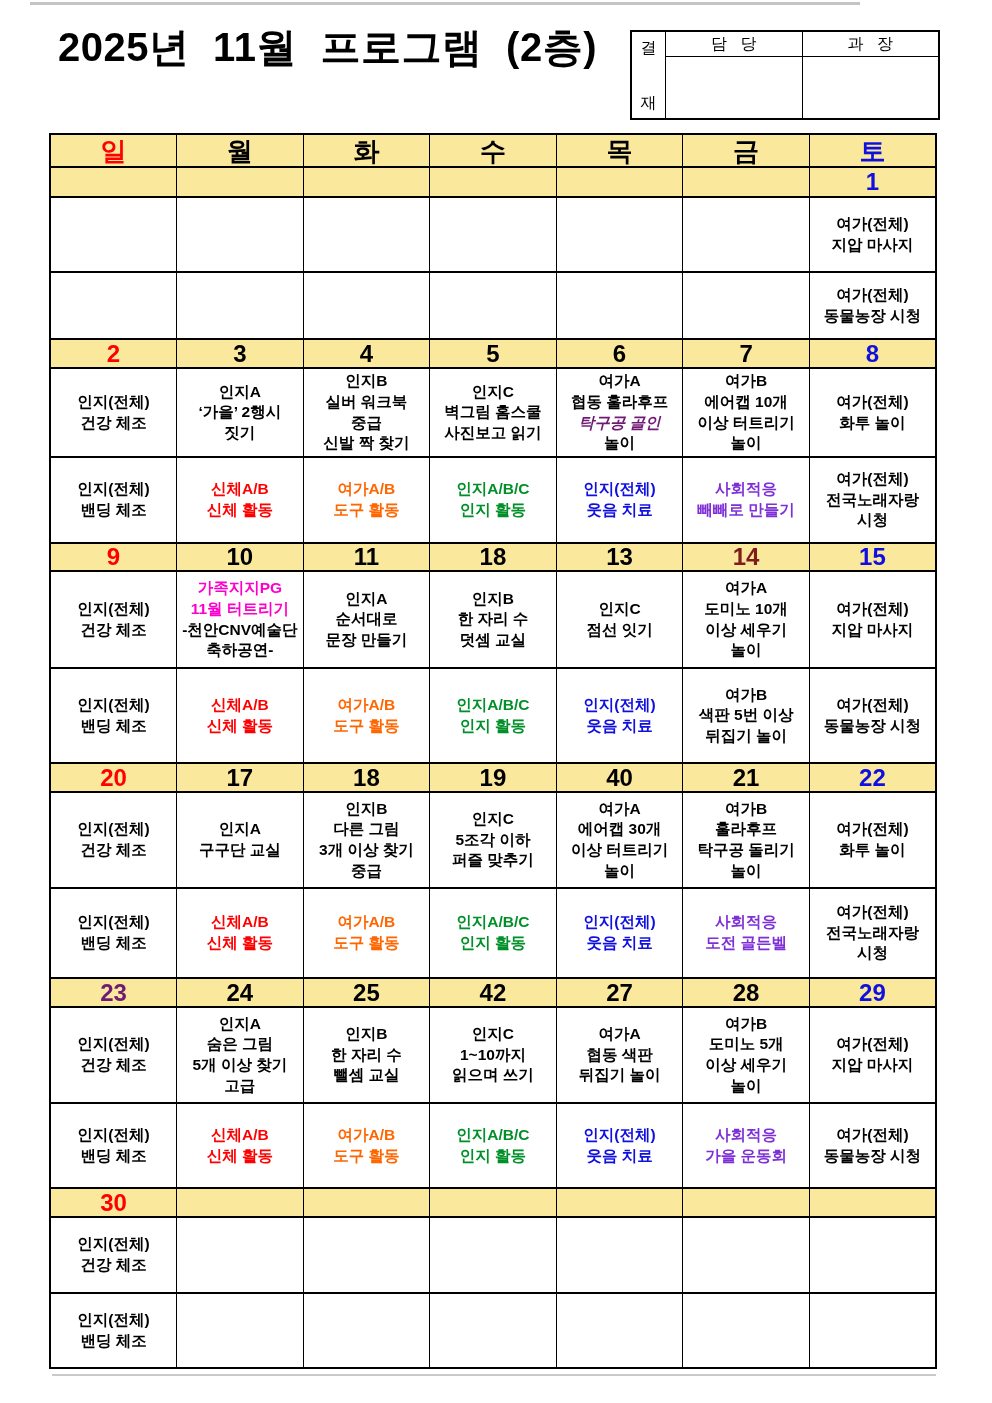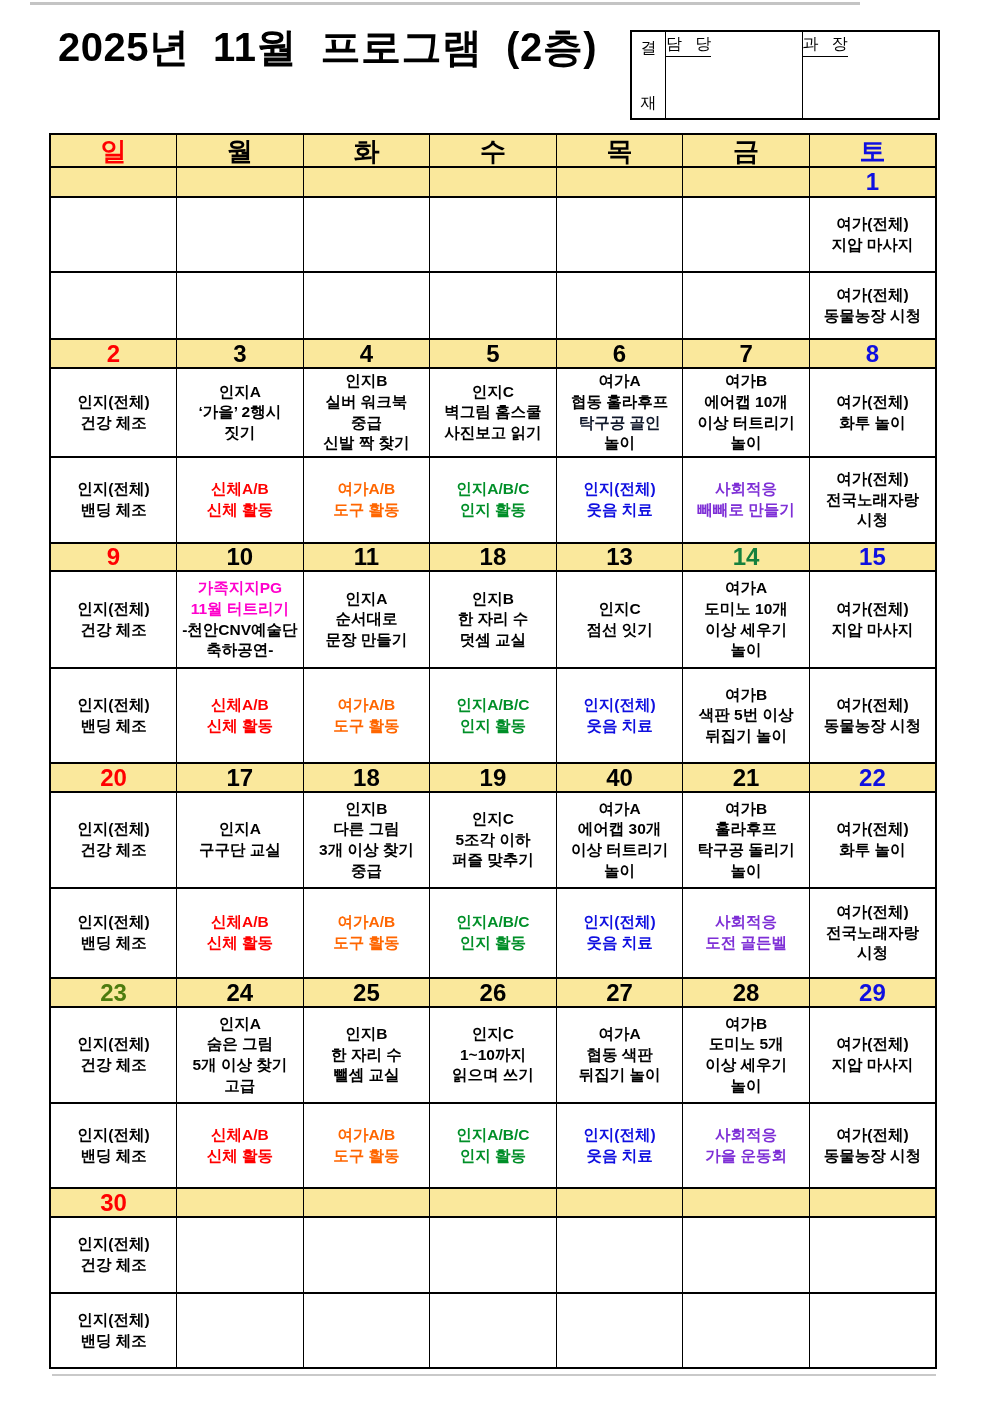--- a/index.html
+++ b/index.html
@@ -26,21 +26,21 @@
   
   .approval-box {
     position:absolute; left:630px; top:30px; width:310px; height:90px;
     border:2px solid #000; display:flex; background:#fff;
   }
   .approval-stamp {
     width:34px; border-right:1px solid #000;
     display:flex; flex-direction:column; justify-content:space-between; align-items:center;
     padding:6px 0 4px; font-size:16px;
   }
-  .approval-col { flex:1; display:flex; }
+  .approval-col { flex:1; display:flex; flex-direction:column; }
   .approval-col + .approval-col { border-left:1px solid #000;gap:24px; }
   .approval-head {
     height:25px; border-bottom:1px solid #000;
     display:flex; align-items:center; justify-content:center;
     font-size:16px; white-space:pre;
   }
   .approval-sign { flex:1; }
   
   .calendar {
     position:absolute; left:49px; top:133px;
@@ -157,21 +157,21 @@
           <div style="color: rgb(0, 0, 0);">신발 짝 찾기</div>
         </td>
         <td>
           <div style="color: rgb(0, 0, 0);">인지C</div>
           <div style="color: rgb(0, 0, 0);">벽그림 홈스쿨</div>
           <div style="color: rgb(0, 0, 0);">사진보고 읽기</div>
         </td>
         <td>
           <div style="color: rgb(0, 0, 0);">여가A</div>
           <div style="color: rgb(0, 0, 0);">협동 훌라후프</div>
-          <div style="color: #0f172a;">탁구공 골인</div>
+          <div style="color: #701a75; font-style: italic;">탁구공 골인</div>
           <div style="color: rgb(0, 0, 0);">놀이</div>
         </td>
         <td>
           <div style="color: rgb(0, 0, 0);">여가B</div>
           <div style="color: rgb(0, 0, 0);">에어캡 10개</div>
           <div style="color: rgb(0, 0, 0);">이상 터트리기</div>
           <div style="color: rgb(0, 0, 0);">놀이</div>
         </td>
         <td>
           <div style="color: rgb(0, 0, 0);">여가(전체)</div>
@@ -208,21 +208,21 @@
           <div style="color: rgb(0, 0, 0);">전국노래자랑</div>
           <div style="color: rgb(0, 0, 0);">시청</div>
         </td>
       </tr>
       <tr class="date-row" style="height: 28px;">
         <td style="background: rgb(250, 232, 156); color: rgb(255, 0, 0);">9</td>
         <td style="background: rgb(250, 232, 156); color: rgb(0, 0, 0);">10</td>
         <td style="background: rgb(250, 232, 156); color: rgb(0, 0, 0);">11</td>
         <td style="background: rgb(250, 232, 156); color: rgb(0, 0, 0);">18</td>
         <td style="background: rgb(250, 232, 156); color: rgb(0, 0, 0);">13</td>
-        <td style="background: rgb(250, 232, 156); color: #15803d;">14</td>
+        <td style="background: rgb(250, 232, 156); color: #7f1d1d;">14</td>
         <td style="background: rgb(250, 232, 156); color: rgb(15, 15, 224);">15</td>
       </tr>
       <tr class="content-row" style="height: 97px;">
         <td>
           <div style="color: rgb(0, 0, 0);">인지(전체)</div>
           <div style="color: rgb(0, 0, 0);">건강 체조</div>
         </td>
         <td>
           <div style="color: rgb(255, 0, 204);">가족지지PG</div>
           <div style="color: rgb(255, 0, 204);">11월 터트리기</div>
@@ -356,24 +356,24 @@
           <div style="color: rgb(126, 47, 214);">사회적응</div>
           <div style="color: rgb(126, 47, 214);">도전 골든벨</div>
         </td>
         <td>
           <div style="color: rgb(0, 0, 0);">여가(전체)</div>
           <div style="color: rgb(0, 0, 0);">전국노래자랑</div>
           <div style="color: rgb(0, 0, 0);">시청</div>
         </td>
       </tr>
       <tr class="date-row" style="height: 29px;">
-        <td style="background: rgb(250, 232, 156); color: #4d7c0f;">23</td>
+        <td style="background: rgb(250, 232, 156); color: #701a75;">23</td>
         <td style="background: rgb(250, 232, 156); color: rgb(0, 0, 0);">24</td>
         <td style="background: rgb(250, 232, 156); color: rgb(0, 0, 0);">25</td>
-        <td style="background: rgb(250, 232, 156); color: rgb(0, 0, 0);">26</td>
+        <td style="background: rgb(250, 232, 156); color: rgb(0, 0, 0);">42</td>
         <td style="background: rgb(250, 232, 156); color: rgb(0, 0, 0);">27</td>
         <td style="background: rgb(250, 232, 156); color: rgb(0, 0, 0);">28</td>
         <td style="background: rgb(250, 232, 156); color: rgb(15, 15, 224);">29</td>
       </tr>
       <tr class="content-row" style="height: 96px;">
         <td>
           <div style="color: rgb(0, 0, 0);">인지(전체)</div>
           <div style="color: rgb(0, 0, 0);">건강 체조</div>
         </td>
         <td>

